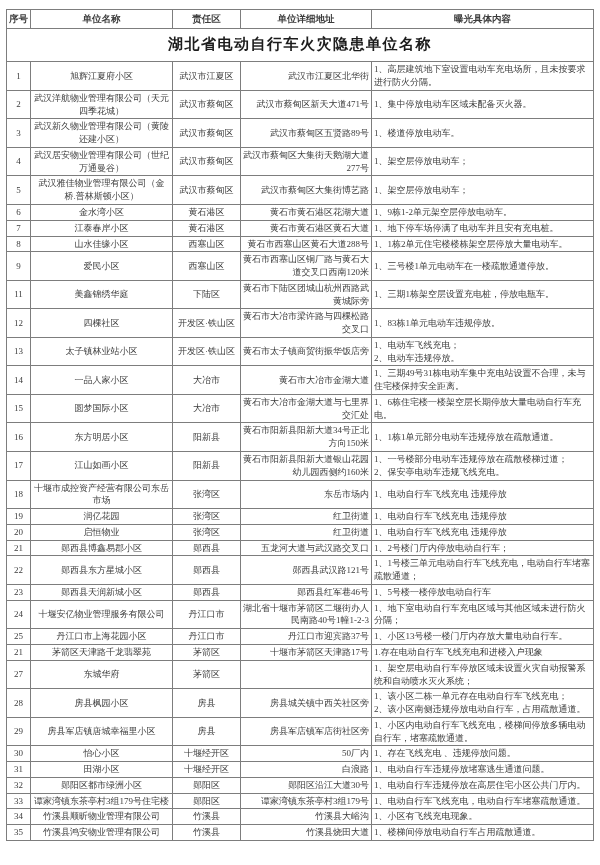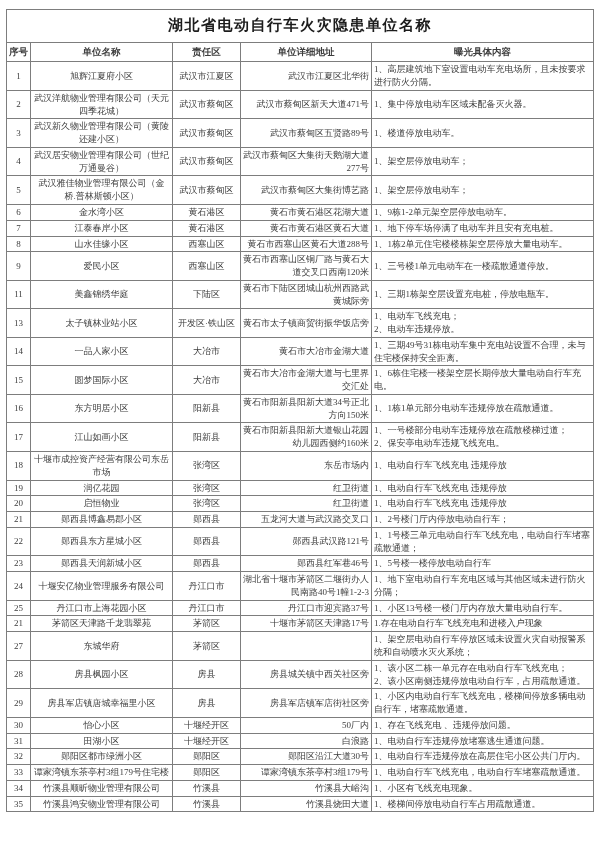--- a/index.html
+++ b/index.html
@@ -63,28 +63,28 @@
   <table class="doc-table">
     <colgroup>
       <col style="width:24px">
       <col style="width:142px">
       <col style="width:68px">
       <col style="width:131px">
       <col style="width:222px">
     </colgroup>
     <thead>
       <tr>
-        <th class="title-cell" colspan="5">湖北省电动自行车火灾隐患单位名称</th>
-      </tr>
-      <tr>
         <th class="head-cell">序号</th>
         <th class="head-cell">单位名称</th>
         <th class="head-cell">责任区</th>
         <th class="head-cell">单位详细地址</th>
         <th class="head-cell">曝光具体内容</th>
+      </tr>
+      <tr>
+        <th class="title-cell" colspan="5">湖北省电动自行车火灾隐患单位名称</th>
       </tr>
     </thead>
     <tbody>
 
     <tr>
         <td class="c-no">1</td>
         <td class="c-name">旭辉江夏府小区</td>
         <td class="c-dist">武汉市江夏区</td>
         <td class="c-addr">武汉市江夏区北华街</td>
         <td class="c-content">1、高层建筑地下室设置电动车充电场所，且未按要求进行防火分隔。</td>
@@ -146,20 +146,27 @@
         <td class="c-content">1、三号楼1单元电动车在一楼疏散通道停放。</td>
       </tr>
         <tr>
         <td class="c-no">11</td>
         <td class="c-name">美鑫锦绣华庭</td>
         <td class="c-dist">下陆区</td>
         <td class="c-addr">黄石市下陆区团城山杭州西路武黄城际旁</td>
         <td class="c-content">1、三期1栋架空层设置充电桩，停放电瓶车。</td>
       </tr>
         <tr>
+        <td class="c-no">12</td>
+        <td class="c-name">四棵社区</td>
+        <td class="c-dist">开发区·铁山区</td>
+        <td class="c-addr">黄石市大冶市梁许路与四棵松路交叉口</td>
+        <td class="c-content">1、83栋1单元电动车违规停放。</td>
+      </tr>
+        <tr>
         <td class="c-no">13</td>
         <td class="c-name">太子镇林业站小区</td>
         <td class="c-dist">开发区·铁山区</td>
         <td class="c-addr">黄石市太子镇商贸街振华饭店旁</td>
         <td class="c-content">1、电动车飞线充电；
 2、电动车违规停放。</td>
       </tr>
         <tr>
         <td class="c-no">14</td>
         <td class="c-name">一品人家小区</td>

